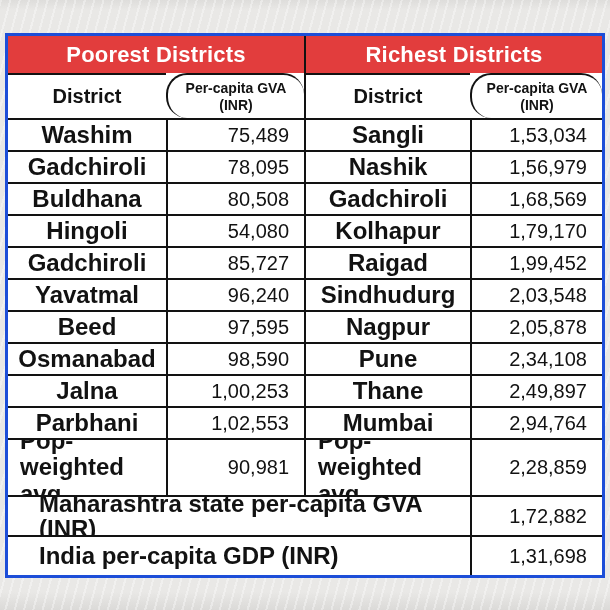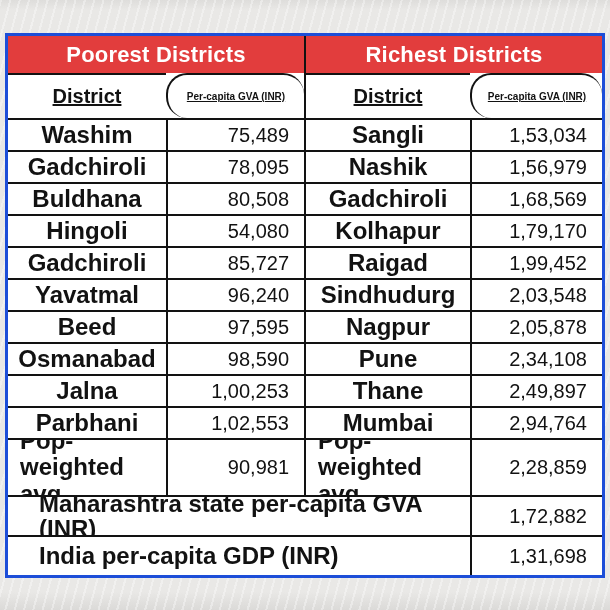--- a/index.html
+++ b/index.html
@@ -22,22 +22,22 @@
     box-sizing:border-box;display:flex;align-items:center;justify-content:center;
     border-top:2px solid #121212;border-left:2px solid #121212;
     overflow:hidden;line-height:1.05;
   }
   .r0{border-top:none;}
   .c0{border-left:none;}
   .redhead{
     grid-column:span 2;background:#e23d3d;color:#ffffff;
     font-weight:bold;font-size:22px;letter-spacing:.2px;
   }
-  .colhead{font-weight:bold;font-size:20px;text-decoration:underline;}
-  .colhead.small{font-size:10px;text-align:center;line-height:1.15;border-radius:21px;}
+  .colhead{font-weight:bold;font-size:20px;}
+  .colhead.small{font-size:14px;text-align:center;line-height:1.15;border-radius:21px;}
   .dist{font-weight:bold;font-size:24px;text-align:center;}
   .val{justify-content:flex-end;padding-right:15px;font-size:20px;}
   .popw{justify-content:flex-start;text-align:left;padding-left:12px;line-height:1.1;}
   .footlabel{
     grid-column:span 3;justify-content:flex-start;padding-left:31px;
     font-weight:bold;font-size:24px;
   }
 </style>
 </head>
 <body>

